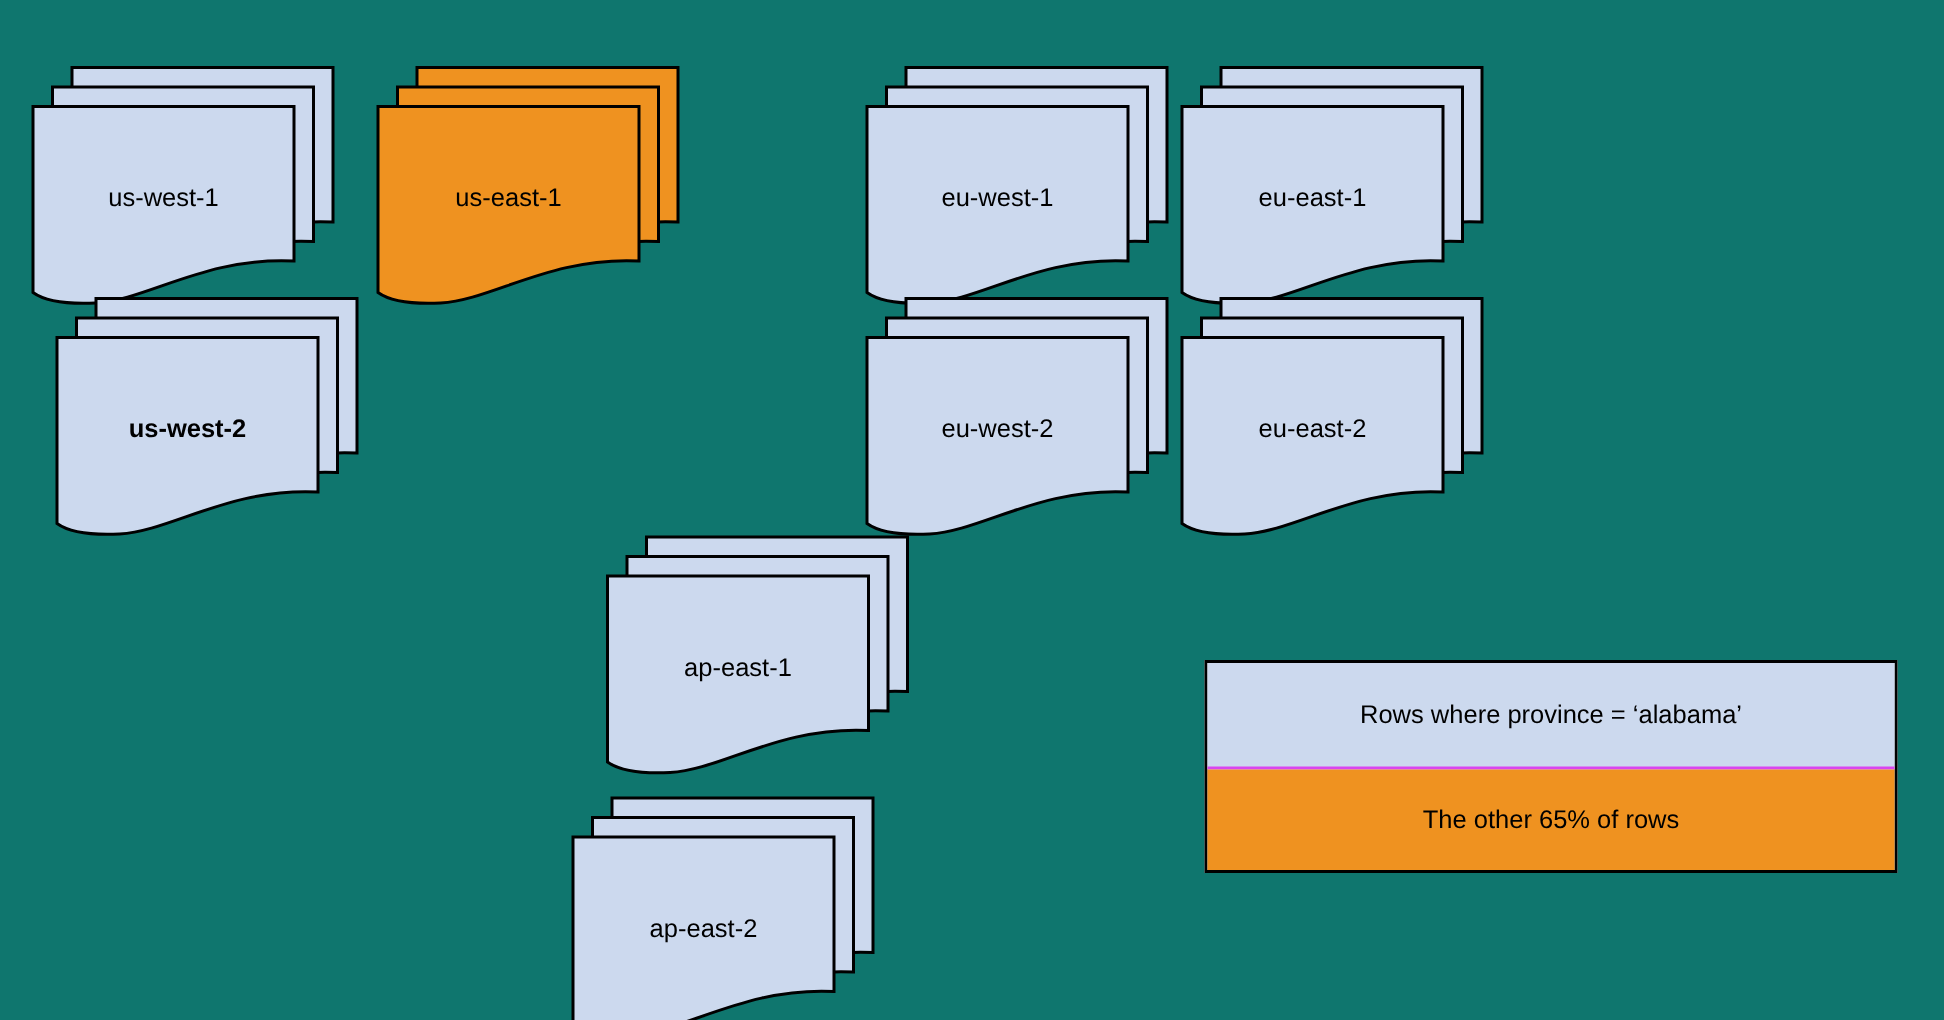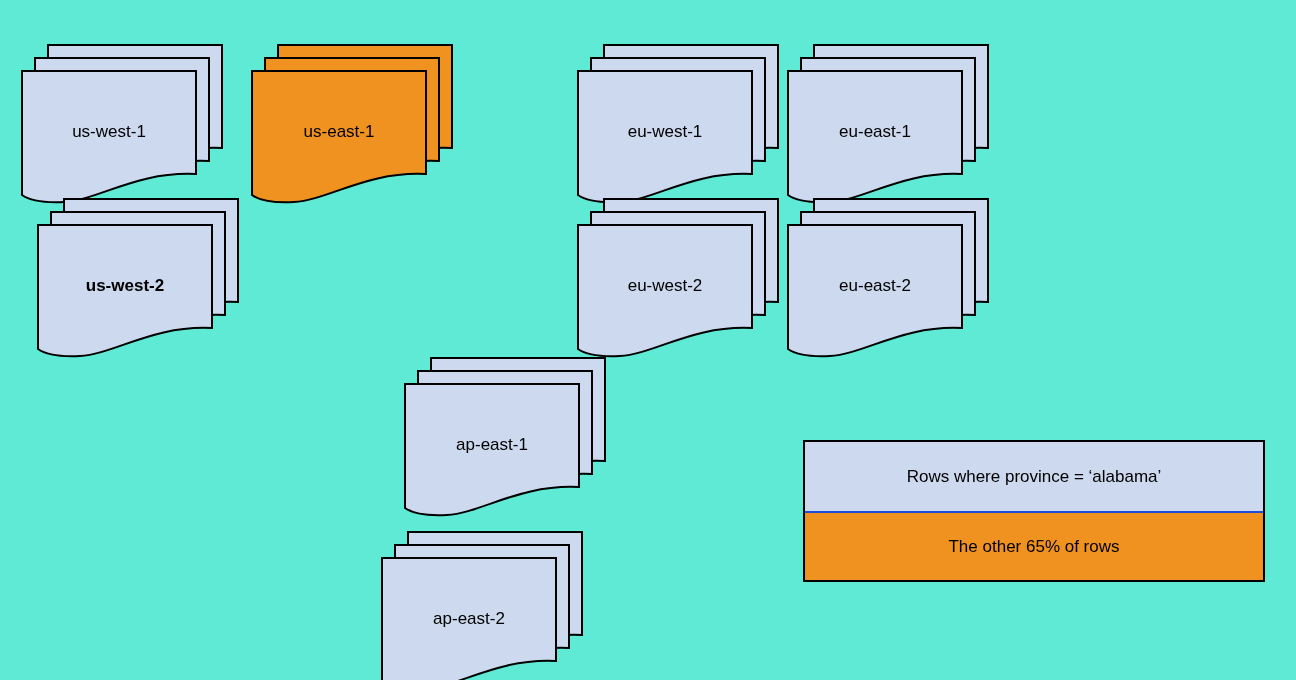--- a/index.html
+++ b/index.html
@@ -11,21 +11,21 @@
   body {
     width: 1296px;
     height: 680px;
     font-family: "Liberation Sans", sans-serif;
     overflow: hidden;
   }
   #canvas {
     position: relative;
     width: 1296px;
     height: 680px;
-    background: #5eead4;
+    background: #0f766e;
   }
   .stack {
     position: absolute;
     width: 230px;
     height: 170px;
   }
   .stack svg {
     display: block;
     overflow: visible;
   }
@@ -46,21 +46,21 @@
     box-sizing: border-box;
     display: flex;
     align-items: center;
     justify-content: center;
     font-size: 17px;
     color: #000000;
     font-family: "Liberation Sans", sans-serif;
   }
   .legend-row.blue {
     background: #ccd9ee;
-    border-bottom: 2px solid #1d4ed8;
+    border-bottom: 2px solid #d946ef;
   }
   .legend-row.orange {
     background: #ef9220;
   }
 </style>
 </head>
 <body>
 
 <div id="canvas">
     <div class="stack" style="left: 20px; top: 43px;">

